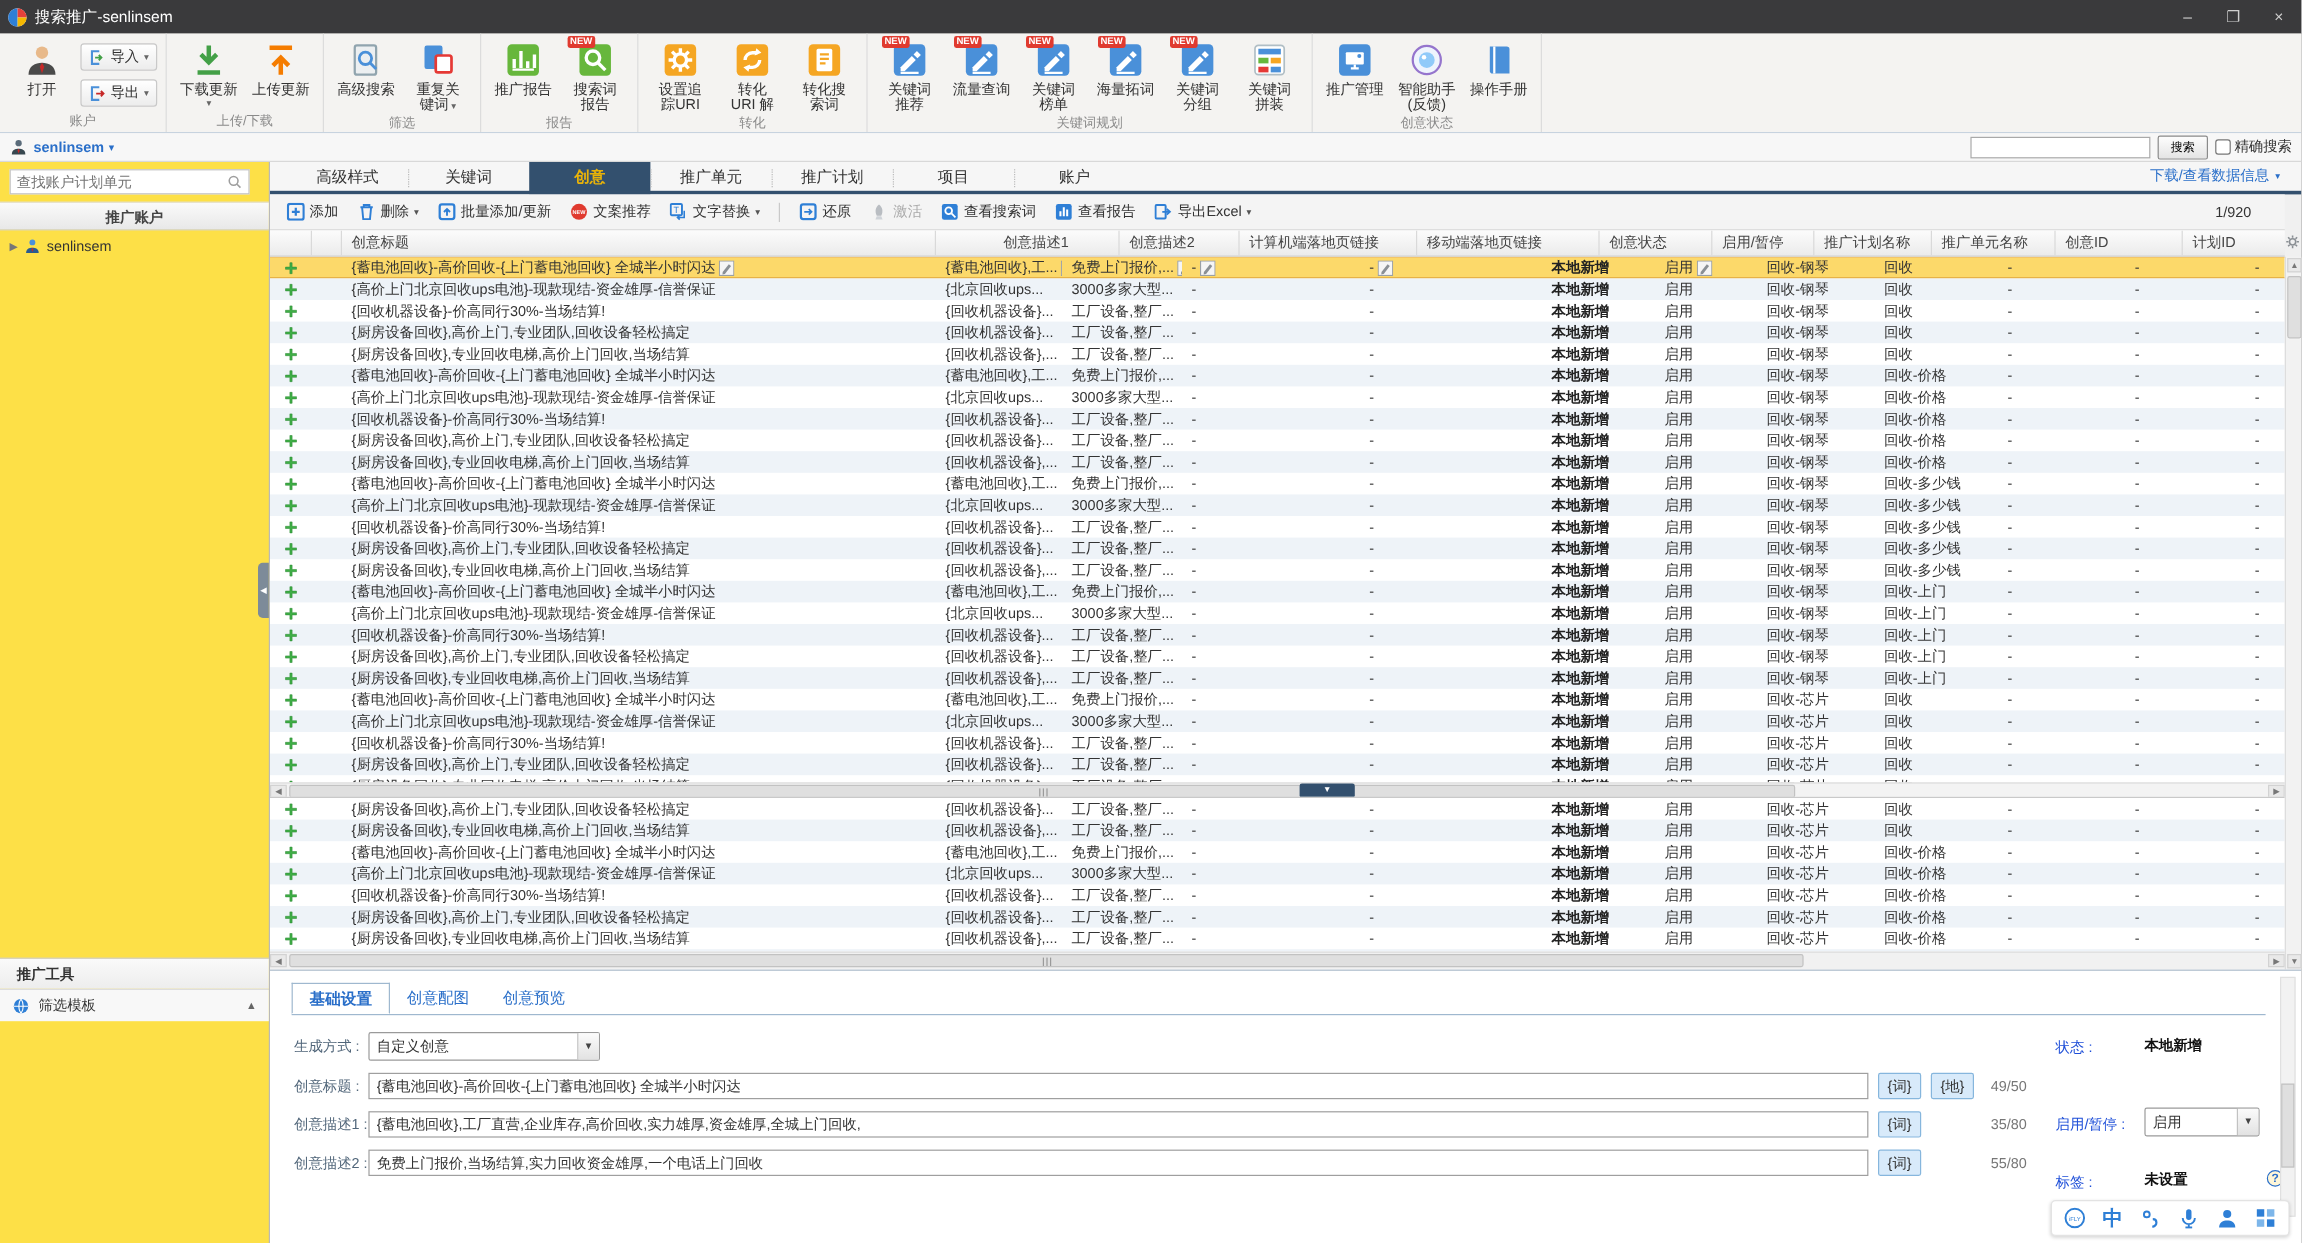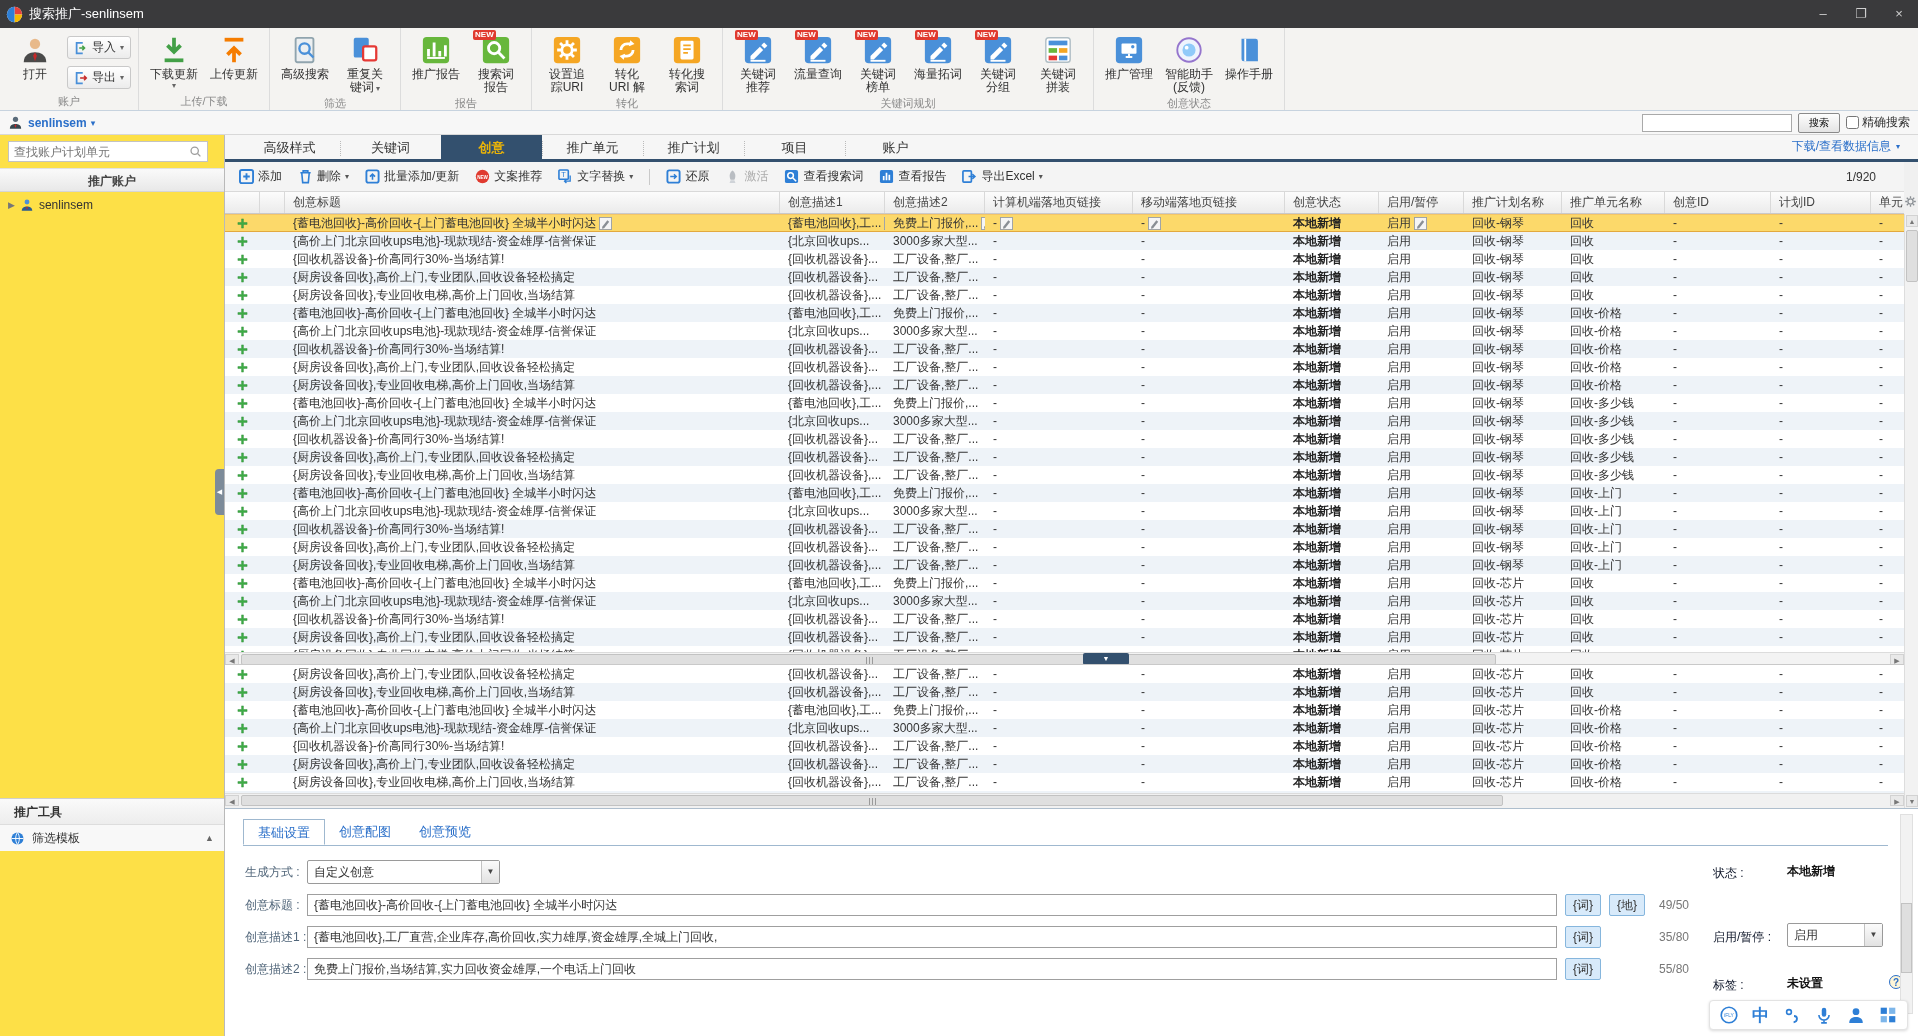--- a/index.html
+++ b/index.html
@@ -128,34 +128,34 @@
   .vscroll { position:absolute; top:214px; right:0; width:14px; height:594px; background:#f2f2f2; border-left:1px solid #ddd; }
   .vs-arrow { position:absolute; left:1px; width:12px; height:12px; background:#e9e9e9; border:1px solid #d2d2d2;
               color:#777; font-size:7px; text-align:center; line-height:11px; }
   .vs-thumb { position:absolute; left:1px; top:16px; width:12px; height:52px; background:#dfdfdf;
               border:1px solid #c2c2c2; border-radius:2px; }
 
   
   .panel { position:absolute; top:808px; left:225px; right:0; bottom:0; background:#fff; border-top:1px solid #aebecd; }
   .ptabs { position:absolute; top:10px; left:18px; right:30px; height:27px; border-bottom:1px solid #9fb8cf; display:flex; }
   .ptab { padding:0 14px; line-height:26px; color:#2a6fc9; font-size:13px; }
-  .ptab.active { border:1px solid #9fb8cf; border-bottom:1px solid #fff; background:#fff; font-weight:normal; }
+  .ptab.active { border:1px solid #9fb8cf; border-bottom:1px solid #fff; background:#fff; font-weight:bold; }
   .frow { position:absolute; left:20px; display:flex; align-items:center; }
   .flabel { width:62px; color:#51667a; font-size:12px; }
   .combo { width:193px; height:24px; border:1px solid #9a9a9a; background:#fff; display:flex; align-items:center;
            border-radius:2px; }
   .combo span.val { flex:1; padding-left:6px; }
   .combo .combo-btn { width:18px; height:22px; background:linear-gradient(#fbfbfb,#e2e2e2); border-left:1px solid #c2c2c2;
                       text-align:center; line-height:22px; font-size:8px; color:#444; }
   .txt { width:1250px; height:22px; border:1px solid #9f9f9f; padding:0 6px; font-size:12px; color:#333;
          font-family:"Liberation Sans",sans-serif; }
   .tok { height:22px; width:36px; margin-left:8px; background:#d8eafa; border:1px solid #86b6dd; border-radius:2px;
          font-size:12px; color:#333; }
   .counter { margin-left:14px; color:#777; width:48px; }
-  .pright-label { position:absolute; left:1488px; color:#0f172a; }
+  .pright-label { position:absolute; left:1488px; color:#1d4ed8; }
   .pright-val { position:absolute; left:1562px; font-weight:bold; color:#111; }
   .pcombo { position:absolute; left:1562px; width:96px; }
   .help-ic { display:inline-block; width:14px; height:14px; border-radius:50%; border:1px solid #2a6fc9;
              color:#2a6fc9; background:#fef6d8; font-size:10px; text-align:center; line-height:13px; margin-left:42px;
              font-weight:bold; }
   .pvscroll { position:absolute; right:5px; top:5px; width:13px; height:200px; background:#f2f2f2; border:1px solid #e0e0e0; }
   .pvs-thumb { position:absolute; left:0; top:88px; width:11px; height:70px; background:#dfdfdf; border:1px solid #c2c2c2; }
   .ime { position:absolute; right:10px; bottom:6px; height:30px; background:#fff; border:1px solid #e3e3e3;
          border-radius:4px; display:flex; align-items:center; gap:14px; padding:0 10px;
          box-shadow:0 1px 3px rgba(0,0,0,.15); }
@@ -567,21 +567,21 @@
         <span>导出Excel</span>
         <span class="rdd">▾</span>
       </span>
       <span class="pager">1/920</span>
   </div>
 
   <div class="thead" id="thead">
       <div class="hcell" style="width: 35px; border-right: 1px solid rgb(217, 217, 217);"></div>
       <div class="hcell" style="width: 25px;"></div>
       <div class="hcell" style="width: 495px;">创意标题</div>
-      <div class="hcell" style="width: 105px;">创意描述1</div>
+      <div class="hcell" style="width: 105px; margin-left: 48px;">创意描述1</div>
       <div class="hcell" style="width: 100px;">创意描述2</div>
       <div class="hcell" style="width: 148px;">计算机端落地页链接</div>
       <div class="hcell" style="width: 152px;">移动端落地页链接</div>
       <div class="hcell" style="width: 94px;">创意状态</div>
       <div class="hcell" style="width: 85px;">启用/暂停</div>
       <div class="hcell" style="width: 98px;">推广计划名称</div>
       <div class="hcell" style="width: 103px;">推广单元名称</div>
       <div class="hcell" style="width: 106px;">创意ID</div>
       <div class="hcell" style="width: 100px;">计划ID</div>
       <div class="hcell" style="width: 72px;">单元ID</div>

